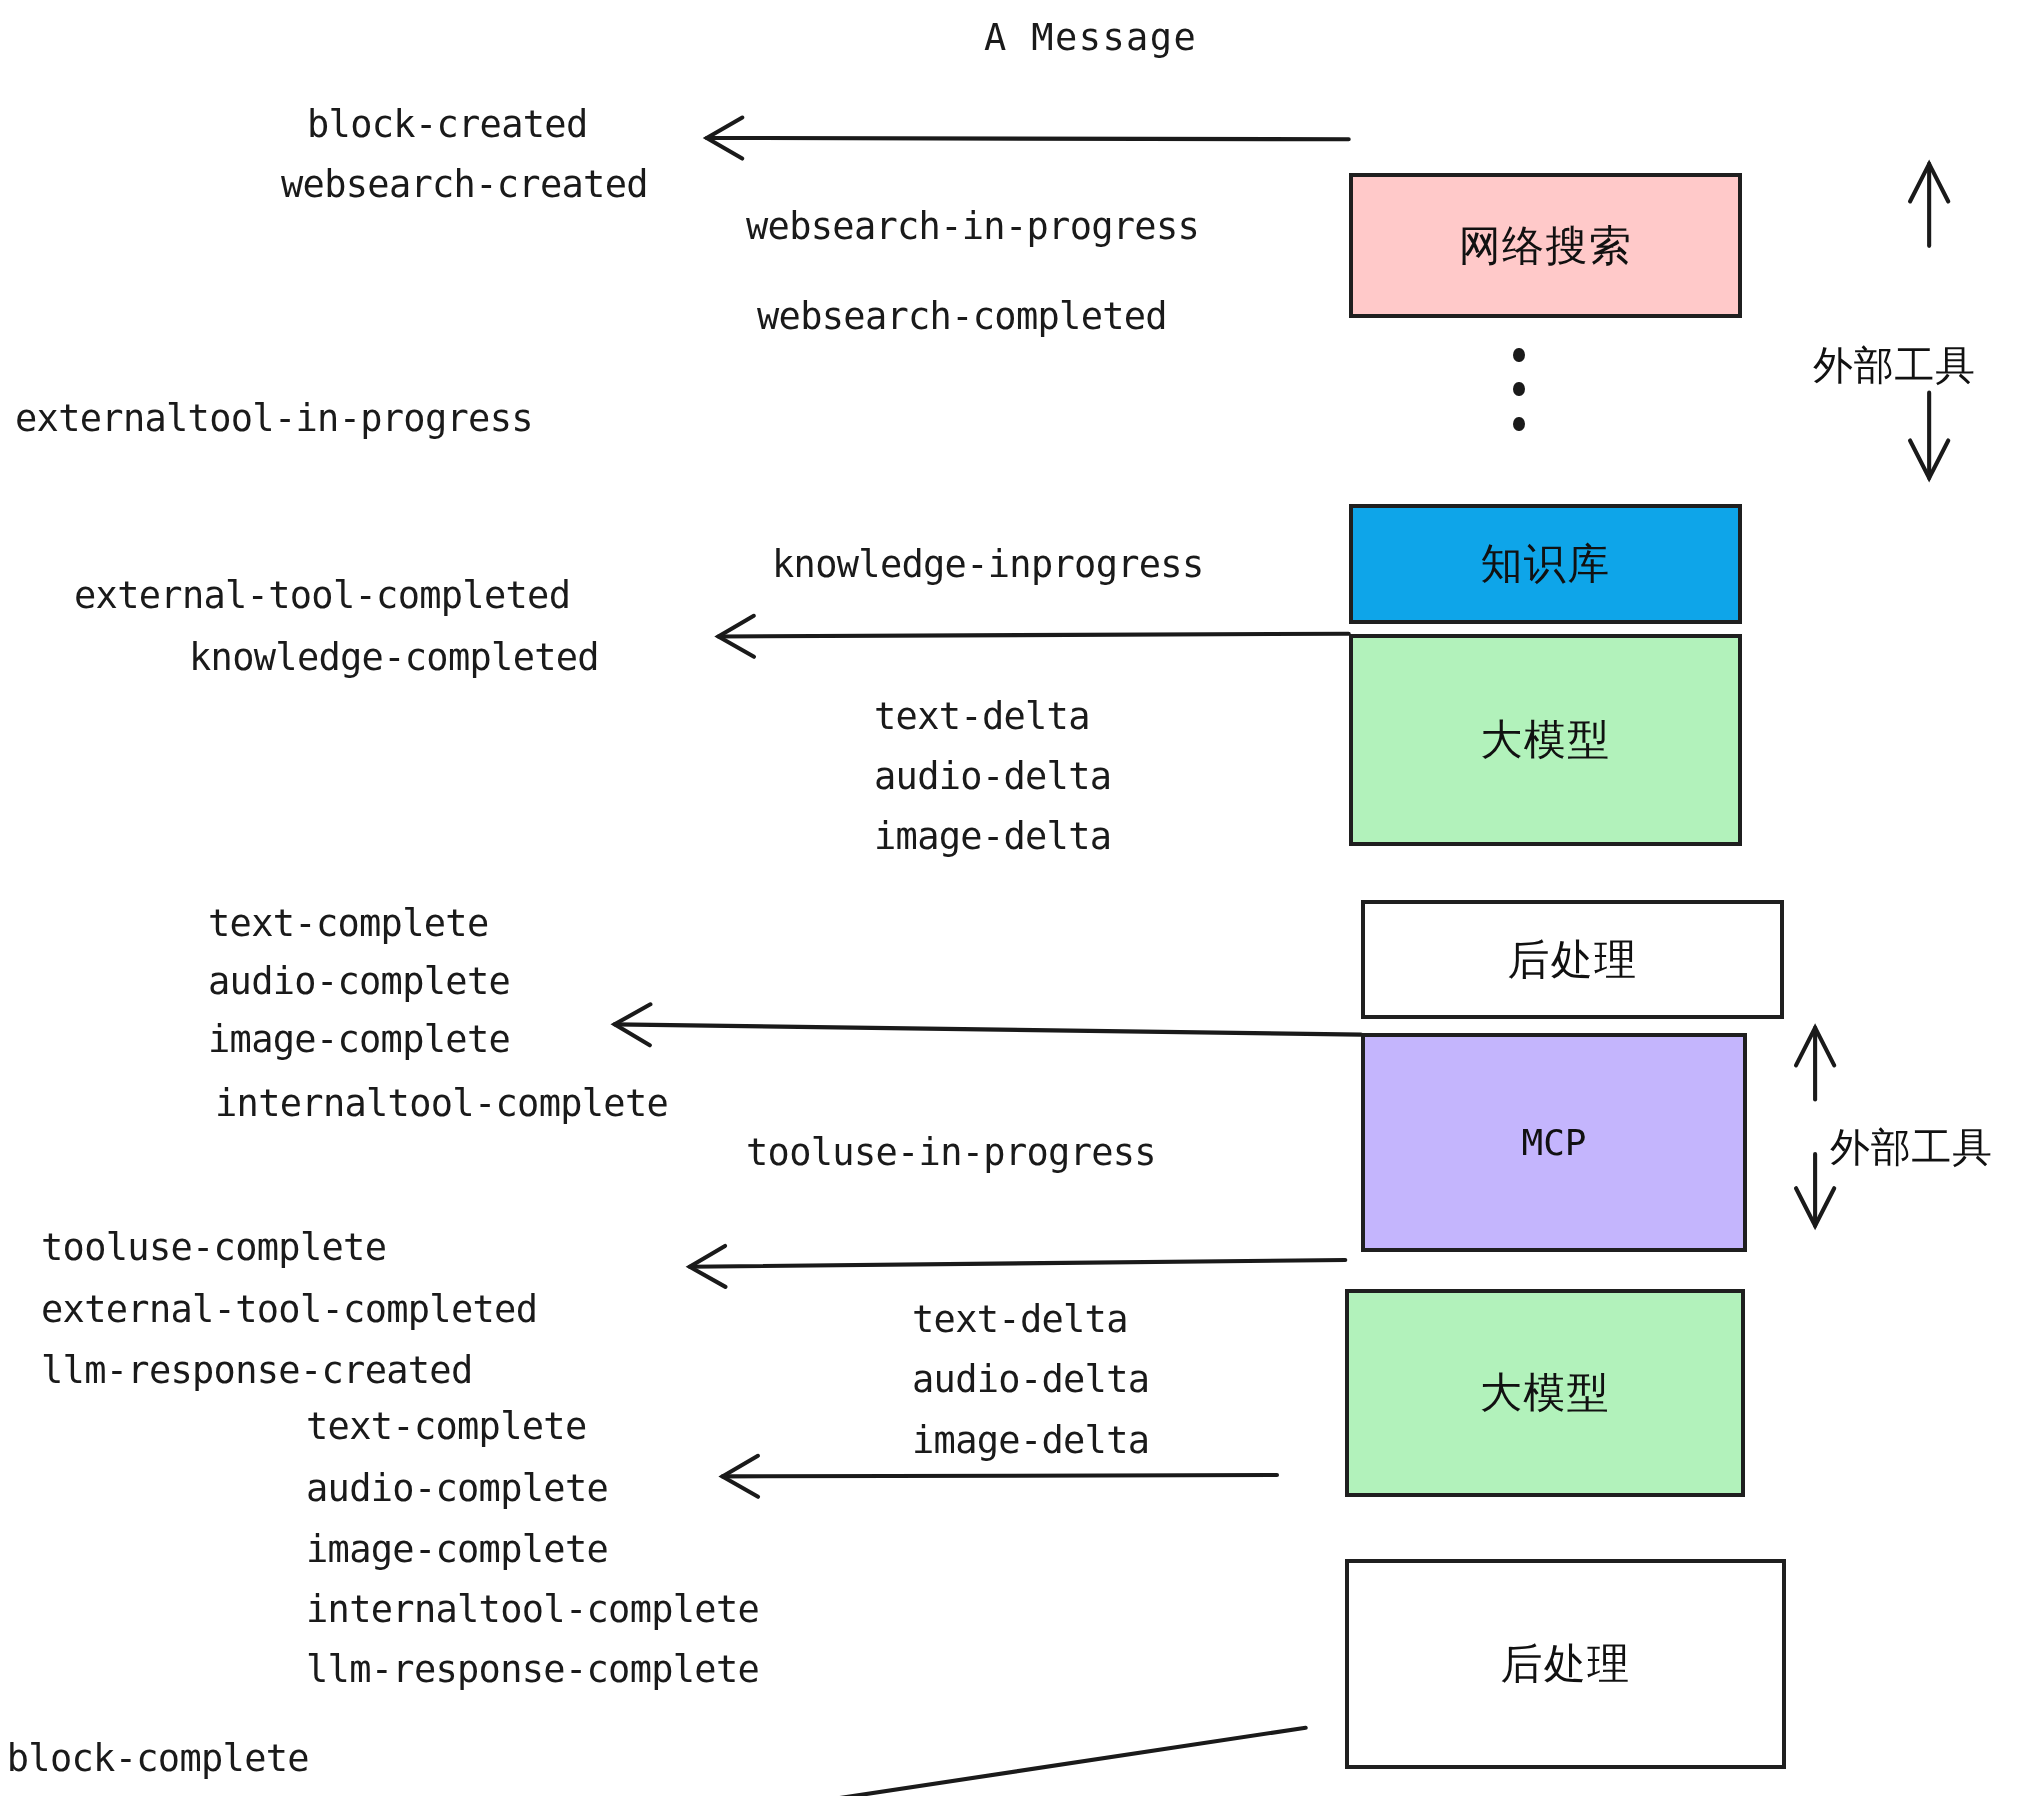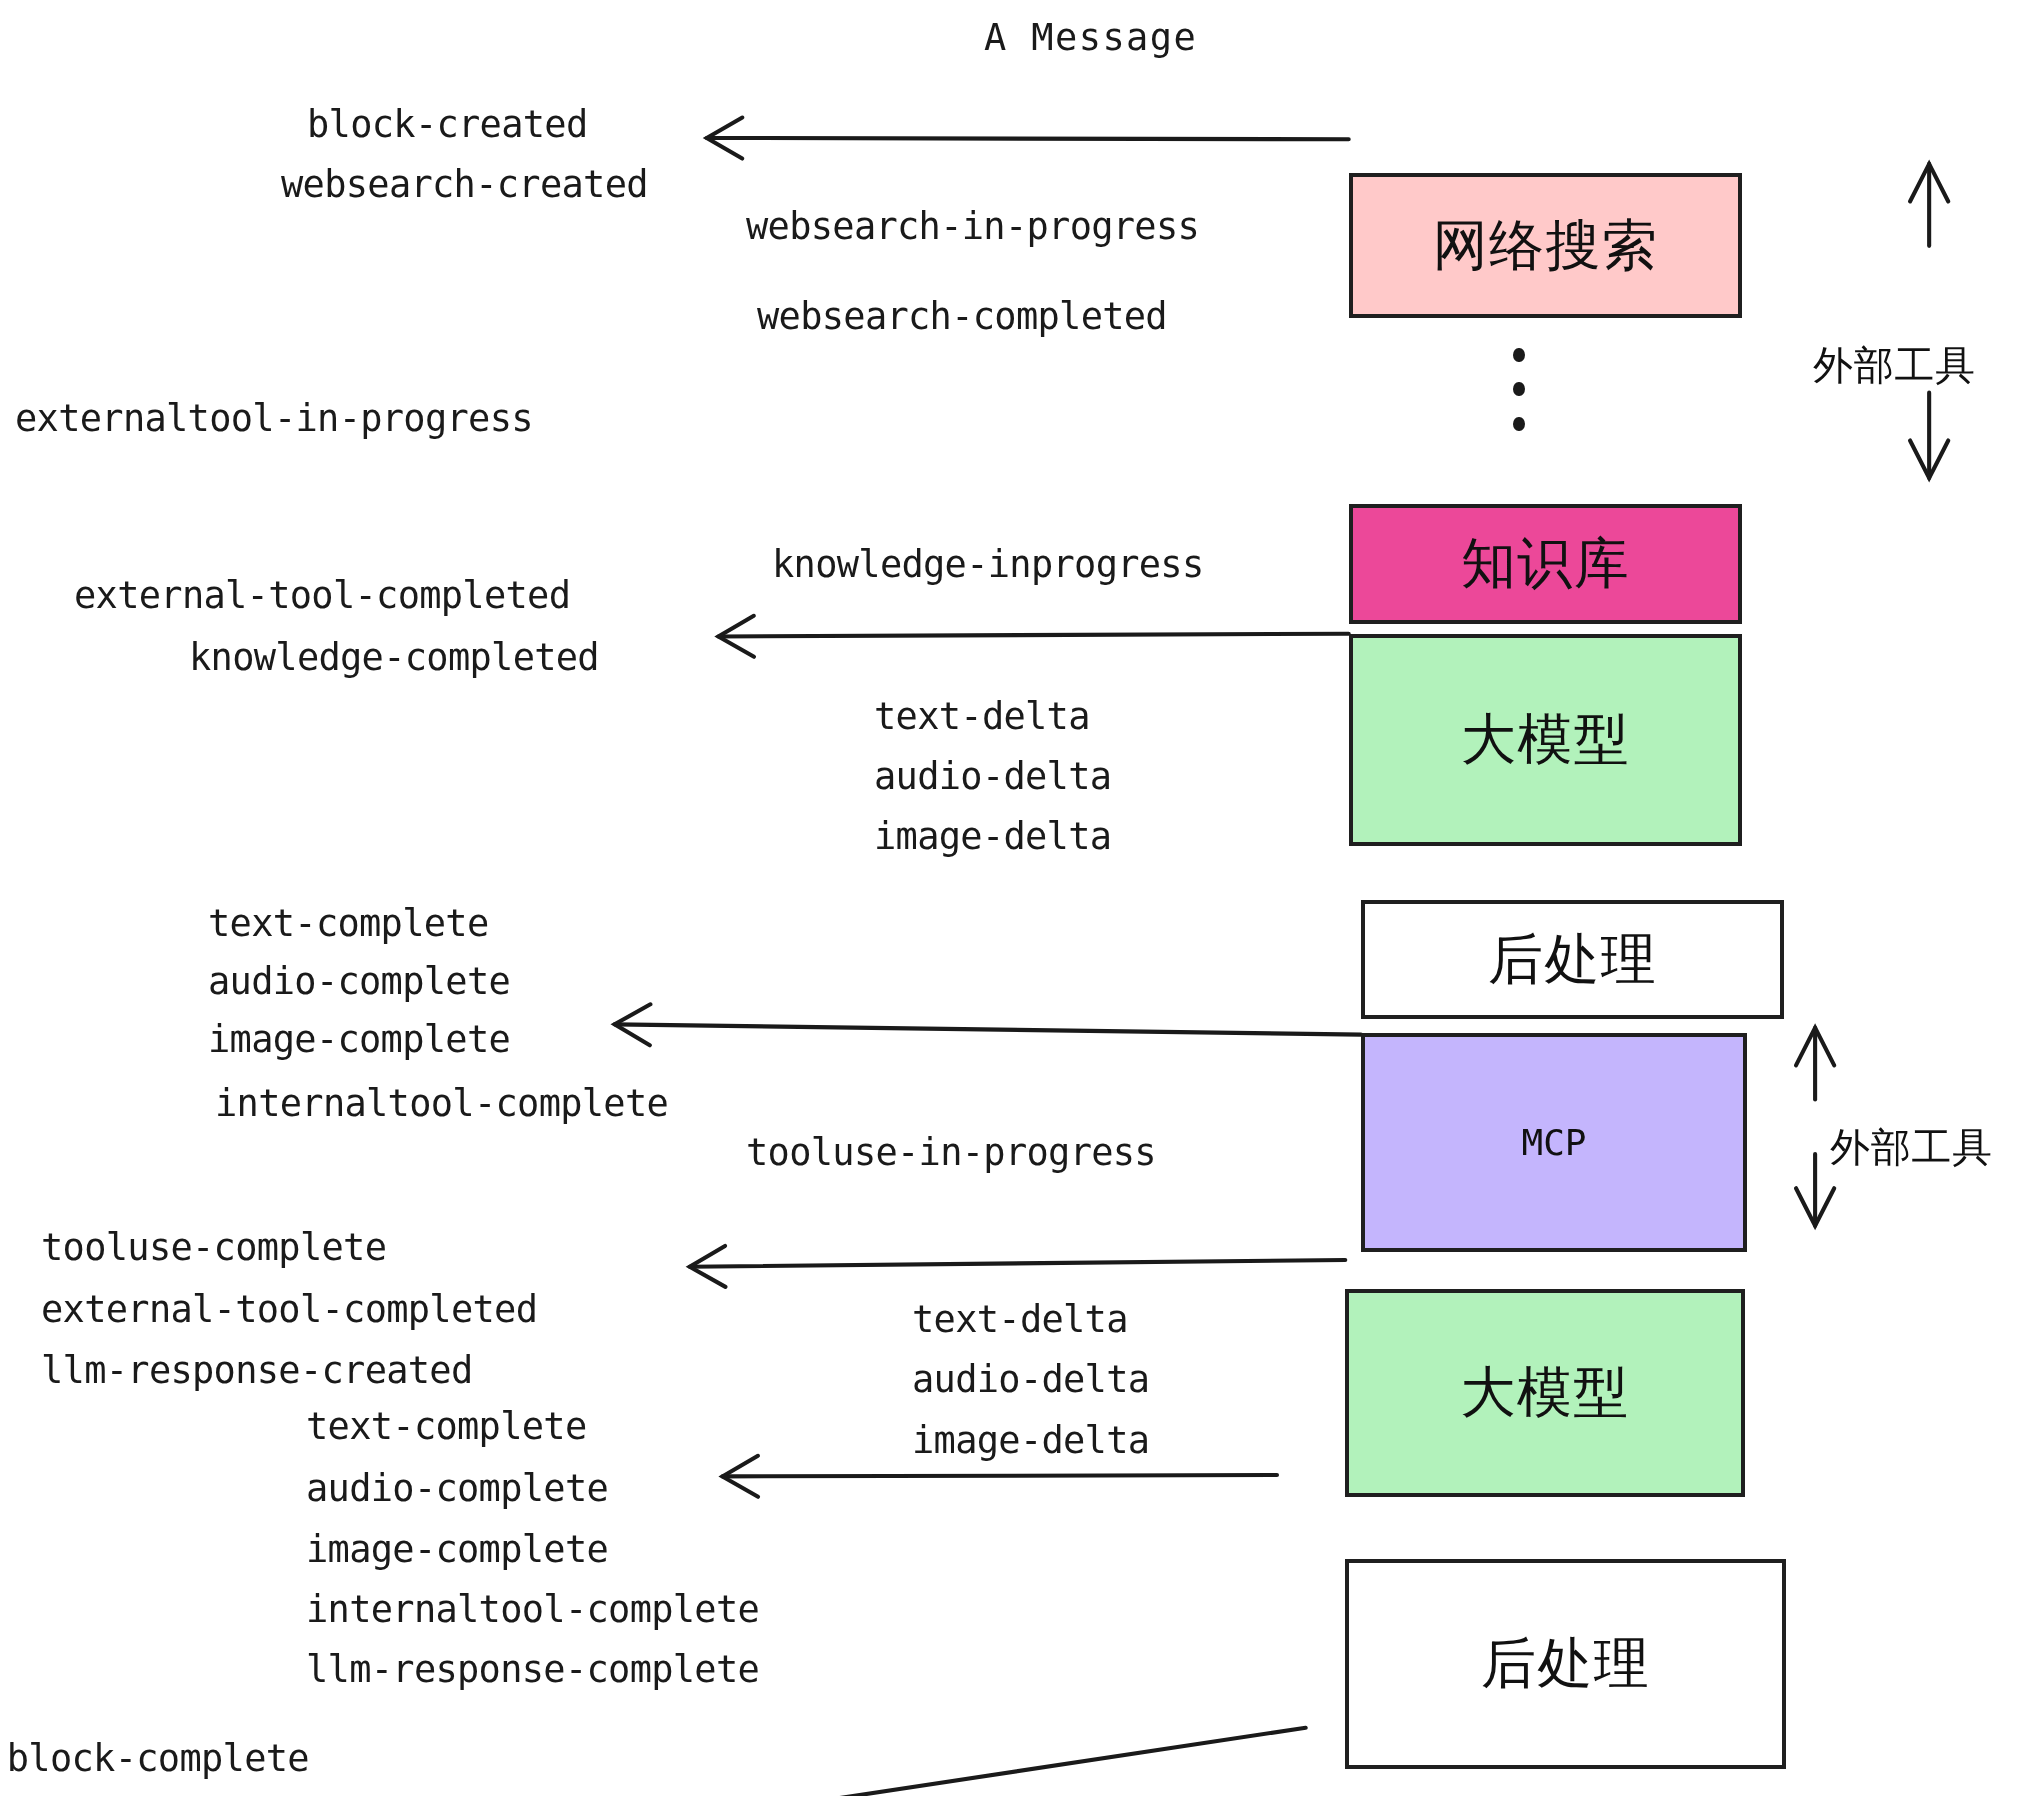--- a/index.html
+++ b/index.html
@@ -27,21 +27,21 @@
   .box{
     position:absolute;
     border:4.1px solid #1f1f1f;
     box-sizing:border-box;
     display:flex;
     align-items:center;
     justify-content:center;
   }
   .box span{
     font-family:"DejaVu Sans","Liberation Sans",sans-serif;
-    font-size:55px;
+    font-size:42px;
     color:#111111;
     letter-spacing:1.4px;
   }
   .box.mono span{
     font-family:"DejaVu Sans Mono","Liberation Mono",monospace;
     font-size:36px;
     letter-spacing:0px;
   }
   .cnlbl{
     position:absolute;
@@ -92,21 +92,21 @@
         <path d="M 2630 1560 L 2658 1505 L 2686 1560"></path>
         <path d="M 2658 1690 L 2658 1795"></path>
         <path d="M 2630 1740 L 2658 1795 L 2686 1740"></path>
       </g>
   </svg>
 
   <div id="box-layer">
       <div class="box" style="left: 1349px; top: 173px; width: 393px; height: 145px; background: rgb(255, 201, 201);">
         <span>网络搜索</span>
       </div>
-      <div class="box" style="left: 1349px; top: 504px; width: 393px; height: 120px; background: #ec4899;">
+      <div class="box" style="left: 1349px; top: 504px; width: 393px; height: 120px; background: #0ea5e9;">
         <span>知识库</span>
       </div>
       <div class="box" style="left: 1349px; top: 634px; width: 393px; height: 212px; background: rgb(178, 242, 187);">
         <span>大模型</span>
       </div>
       <div class="box" style="left: 1361px; top: 900px; width: 423px; height: 119px; background: rgb(255, 255, 255);">
         <span>后处理</span>
       </div>
       <div class="box mono" style="left: 1361px; top: 1033px; width: 386px; height: 219px; background: #c4b5fd;">
         <span>MCP</span>

